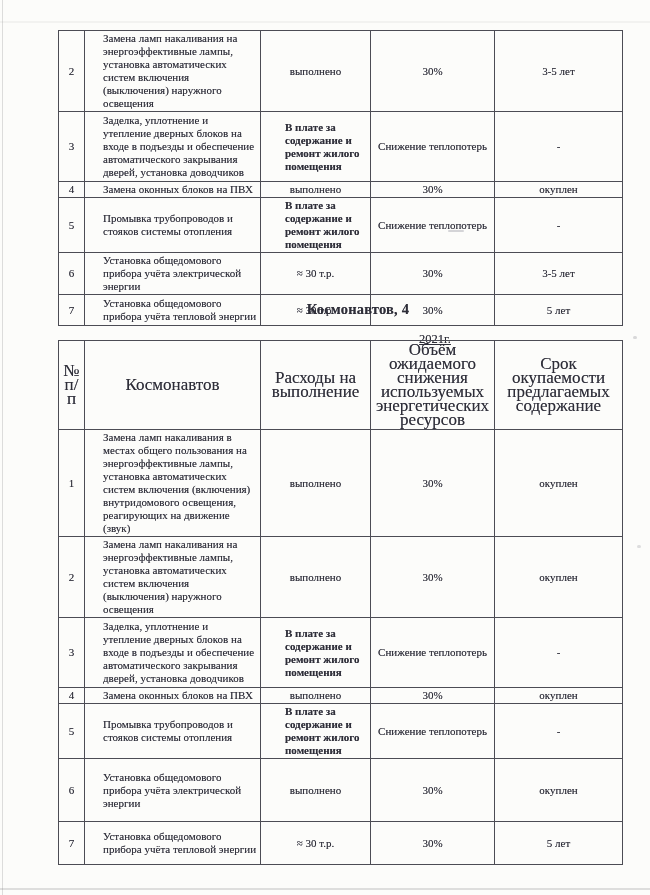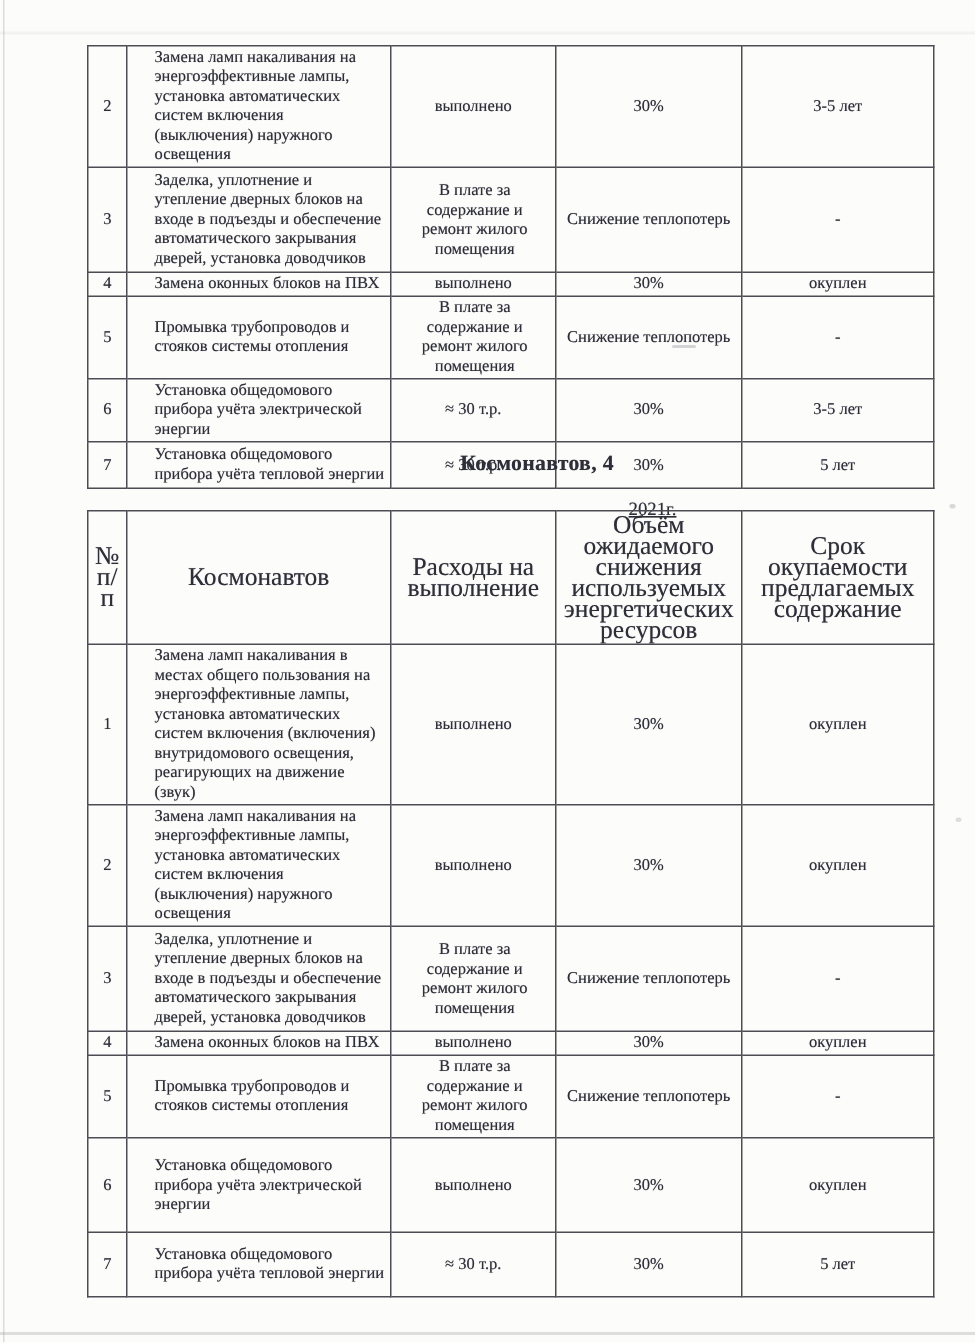--- a/index.html
+++ b/index.html
@@ -41,22 +41,23 @@
     line-height: 14px;
     font-weight: normal;
     padding: 2px 3px;
   }
   .doc-table td.measure {
     text-align: left;
     padding-left: 18px;
     padding-right: 3px;
   }
   .doc-table td.left {
-    text-align: center;
-    padding-left: 6px;
+    text-align: left;
+    padding-left: 24px;
+    font-weight: bold;
   }
   #table1 { top: 30px; }
   #table2 { top: 340px; }
   .section-title {
     position: absolute;
     left: 58px;
     top: 301px;
     width: 600px;
     text-align: center;
     font-size: 14.5px;

